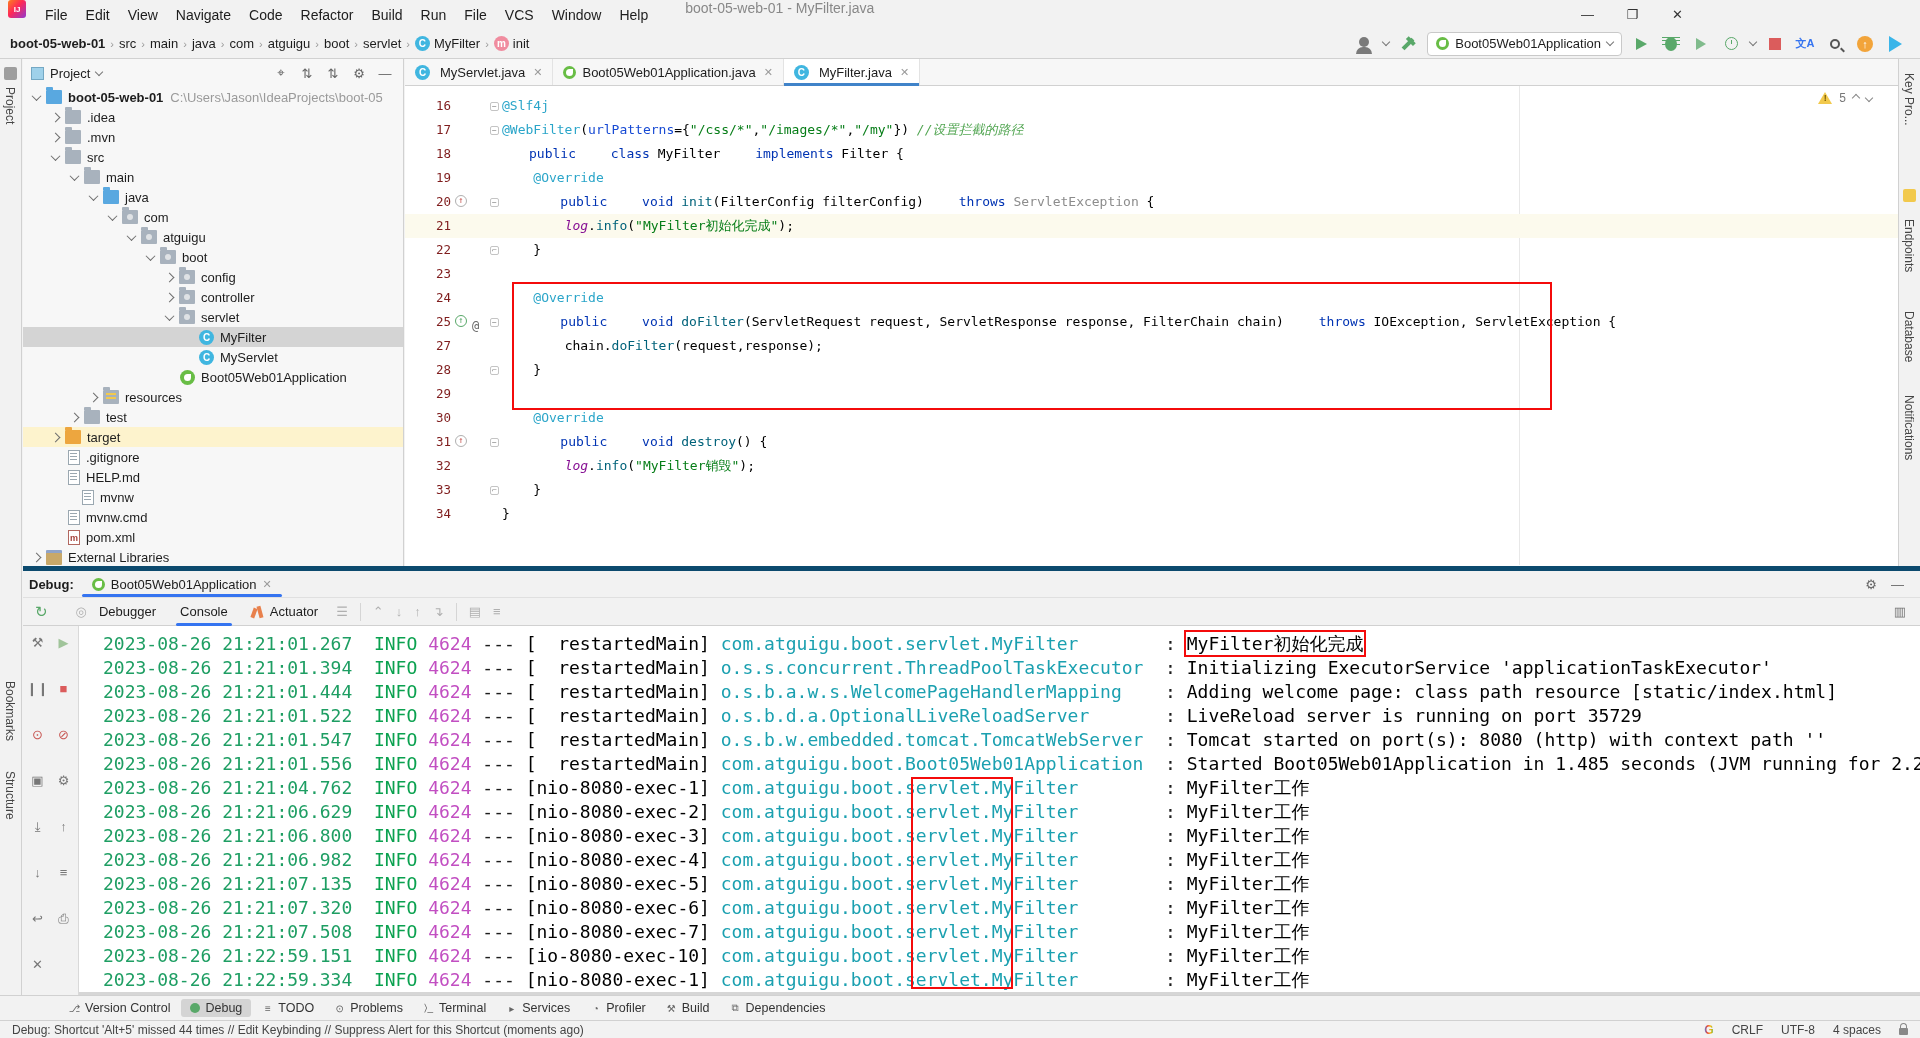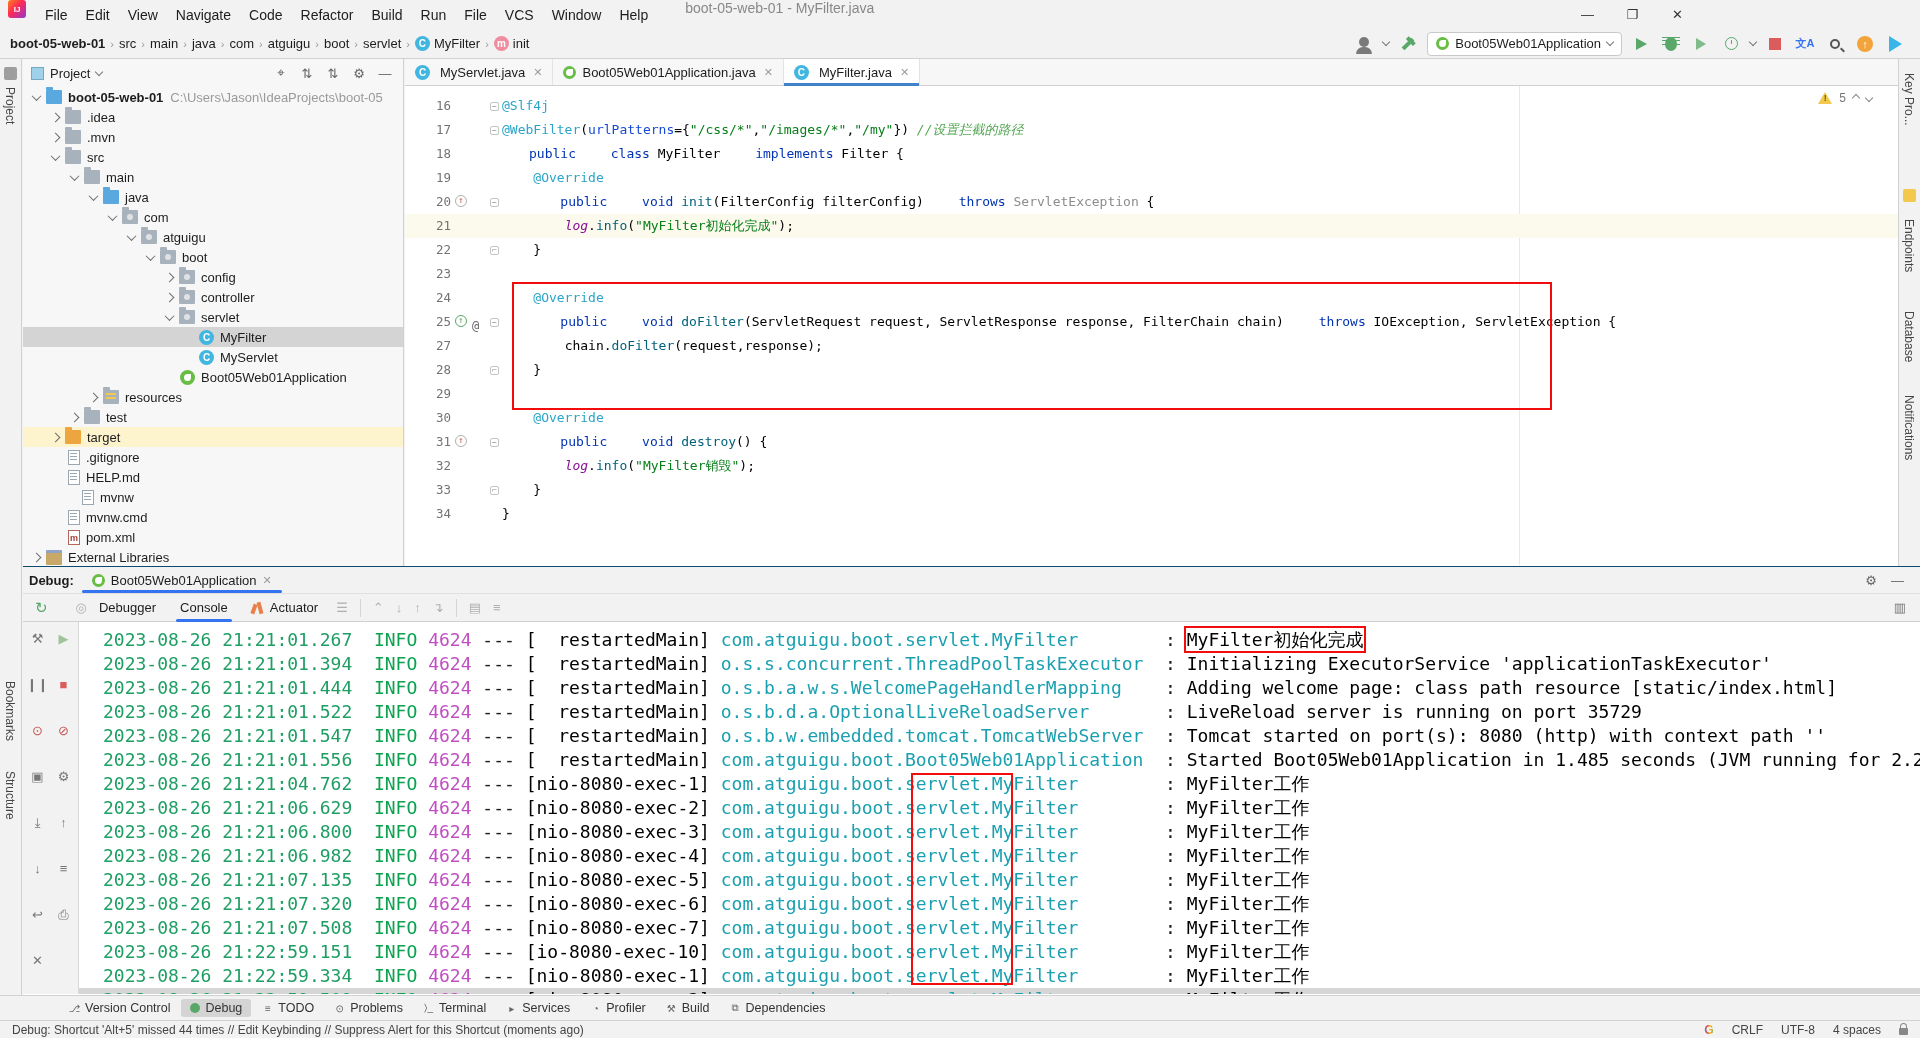--- a/index.html
+++ b/index.html
@@ -85,42 +85,42 @@
   #editor { top:59px; left:405px; width:1493px; height:507px; background:#fff; }
   #ed-tabs { height:27px; background:#f7f7f7; border-bottom:1px solid #d1d1d1; display:flex; }
   .etab { display:flex; align-items:center; gap:6px; padding:0 10px; font-size:13px; border-right:1px solid #e3e3e3; position:relative; }
   .etab.active { background:#fff; }
   .etab.active::after { content:""; position:absolute; left:0; right:0; bottom:-1px; height:3px; background:#4083c9; }
   .etab .x { color:#9a9a9a; font-size:11px; margin-left:2px; }
   #ed-body { position:relative; height:479px; overflow:hidden; }
   #margin-guide { position:absolute; top:0; bottom:0; left:1114px; width:1px; background:#e8e8e8; }
   .cline { position:relative; height:24px; line-height:24px; font-family:"DejaVu Sans Mono", monospace; font-size:13px; white-space:pre; display:flex; }
   .cline.caret { background:#fcfaed; }
-  .gut-num { width:46px; text-align:right; color:#737373; flex:none; font-size:12.5px; }
+  .gut-num { width:46px; text-align:right; color:#7f1d1d; flex:none; font-size:12.5px; }
   .gut-ic { width:37px; flex:none; position:relative; }
   .ov-ic { position:absolute; left:4px; top:5px; width:12px; height:12px; border:1.5px solid #9a9a9a; border-radius:50%; font-size:9px; line-height:9px; text-align:center; }
   .ov-ic.red { color:#c75450; border-color:#b0b0b0; }
   .ov-ic.green { color:#59a869; border-color:#59a869; }
   .at-sym { position:absolute; left:21px; top:4px; color:#666; font-size:12px; }
   .fold { width:14px; flex:none; position:relative; }
   .fold .fm { position:absolute; top:8px; left:2px; width:9px; height:9px; border:1px solid #c4c4c4; border-radius:2px; color:#8a8a8a; font-size:8px; line-height:7px; text-align:center; background:#fff; }
   .ctext { flex:1; }
   .tk-k { color:#0033b3;margin-left:27px; } .tk-a { color:#2aa5c9; } .tk-attr { color:#174ad4; }
   .tk-s { color:#067d17; } .tk-c { color:#53a653; font-style:italic; }
   .tk-m { color:#00627a; } .tk-f { color:#871094; font-style:italic; }
   .tk-p { color:#000; } .tk-g { color:#8c8c8c; }
   #ed-redbox { position:absolute; border:2.5px solid #f40b0b; pointer-events:none; }
   #inspect-widget { position:absolute; top:5px; right:26px; display:flex; align-items:center; gap:7px; color:#777; font-size:12px; }
   .warn-tri { width:0; height:0; border-left:7px solid transparent; border-right:7px solid transparent; border-bottom:12px solid #f2c94c; position:relative; }
   .warn-tri::after { content:"!"; position:absolute; left:-1.5px; top:1px; font-size:9px; color:#7a5c00; font-weight:bold; }
   .chev-s { width:6px; height:6px; border-right:1.5px solid #888; border-bottom:1.5px solid #888; display:inline-block; }
   .chev-s.up { transform:rotate(-135deg); } .chev-s.down { transform:rotate(45deg); }
 
   
-  #debug-panel { top:566px; left:23px; width:1897px; height:429px; background:#fff; border-top:1px solid #0c4a6e; }
+  #debug-panel { top:566px; left:23px; width:1897px; height:429px; background:#fff; border-top:5px solid #0c4a6e; }
   #dbg-header { height:26px; background:#f2f2f2; display:flex; align-items:center; padding-left:6px; font-size:13px; }
   #dbg-tab { display:flex; align-items:center; gap:6px; padding:0 10px; height:26px; position:relative; margin-left:8px; }
   #dbg-tab::after { content:""; position:absolute; left:0; right:0; bottom:0; height:3px; background:#3574f0; border-radius:2px; }
   #dbg-header-right { margin-left:auto; display:flex; gap:14px; padding-right:16px; color:#666; }
   #dbg-toolbar { height:29px; background:#f2f2f2; border-top:1px solid #e0e0e0; border-bottom:1px solid #d1d1d1; display:flex; align-items:center; font-size:13px; }
   .dtab { padding:0 12px; height:29px; display:flex; align-items:center; gap:6px; position:relative; }
   .dtab.active::after { content:""; position:absolute; left:8px; right:8px; bottom:0; height:3px; background:#3574f0; border-radius:2px; }
   .rerun-ic { color:#59a869; font-size:15px; margin:0 10px 0 12px; }
   .actu-ic { width:12px; height:12px; position:relative; }
   .actu-ic::before { content:""; position:absolute; left:0; top:2px; width:4px; height:10px; background:#e8804c; transform:rotate(20deg); }

